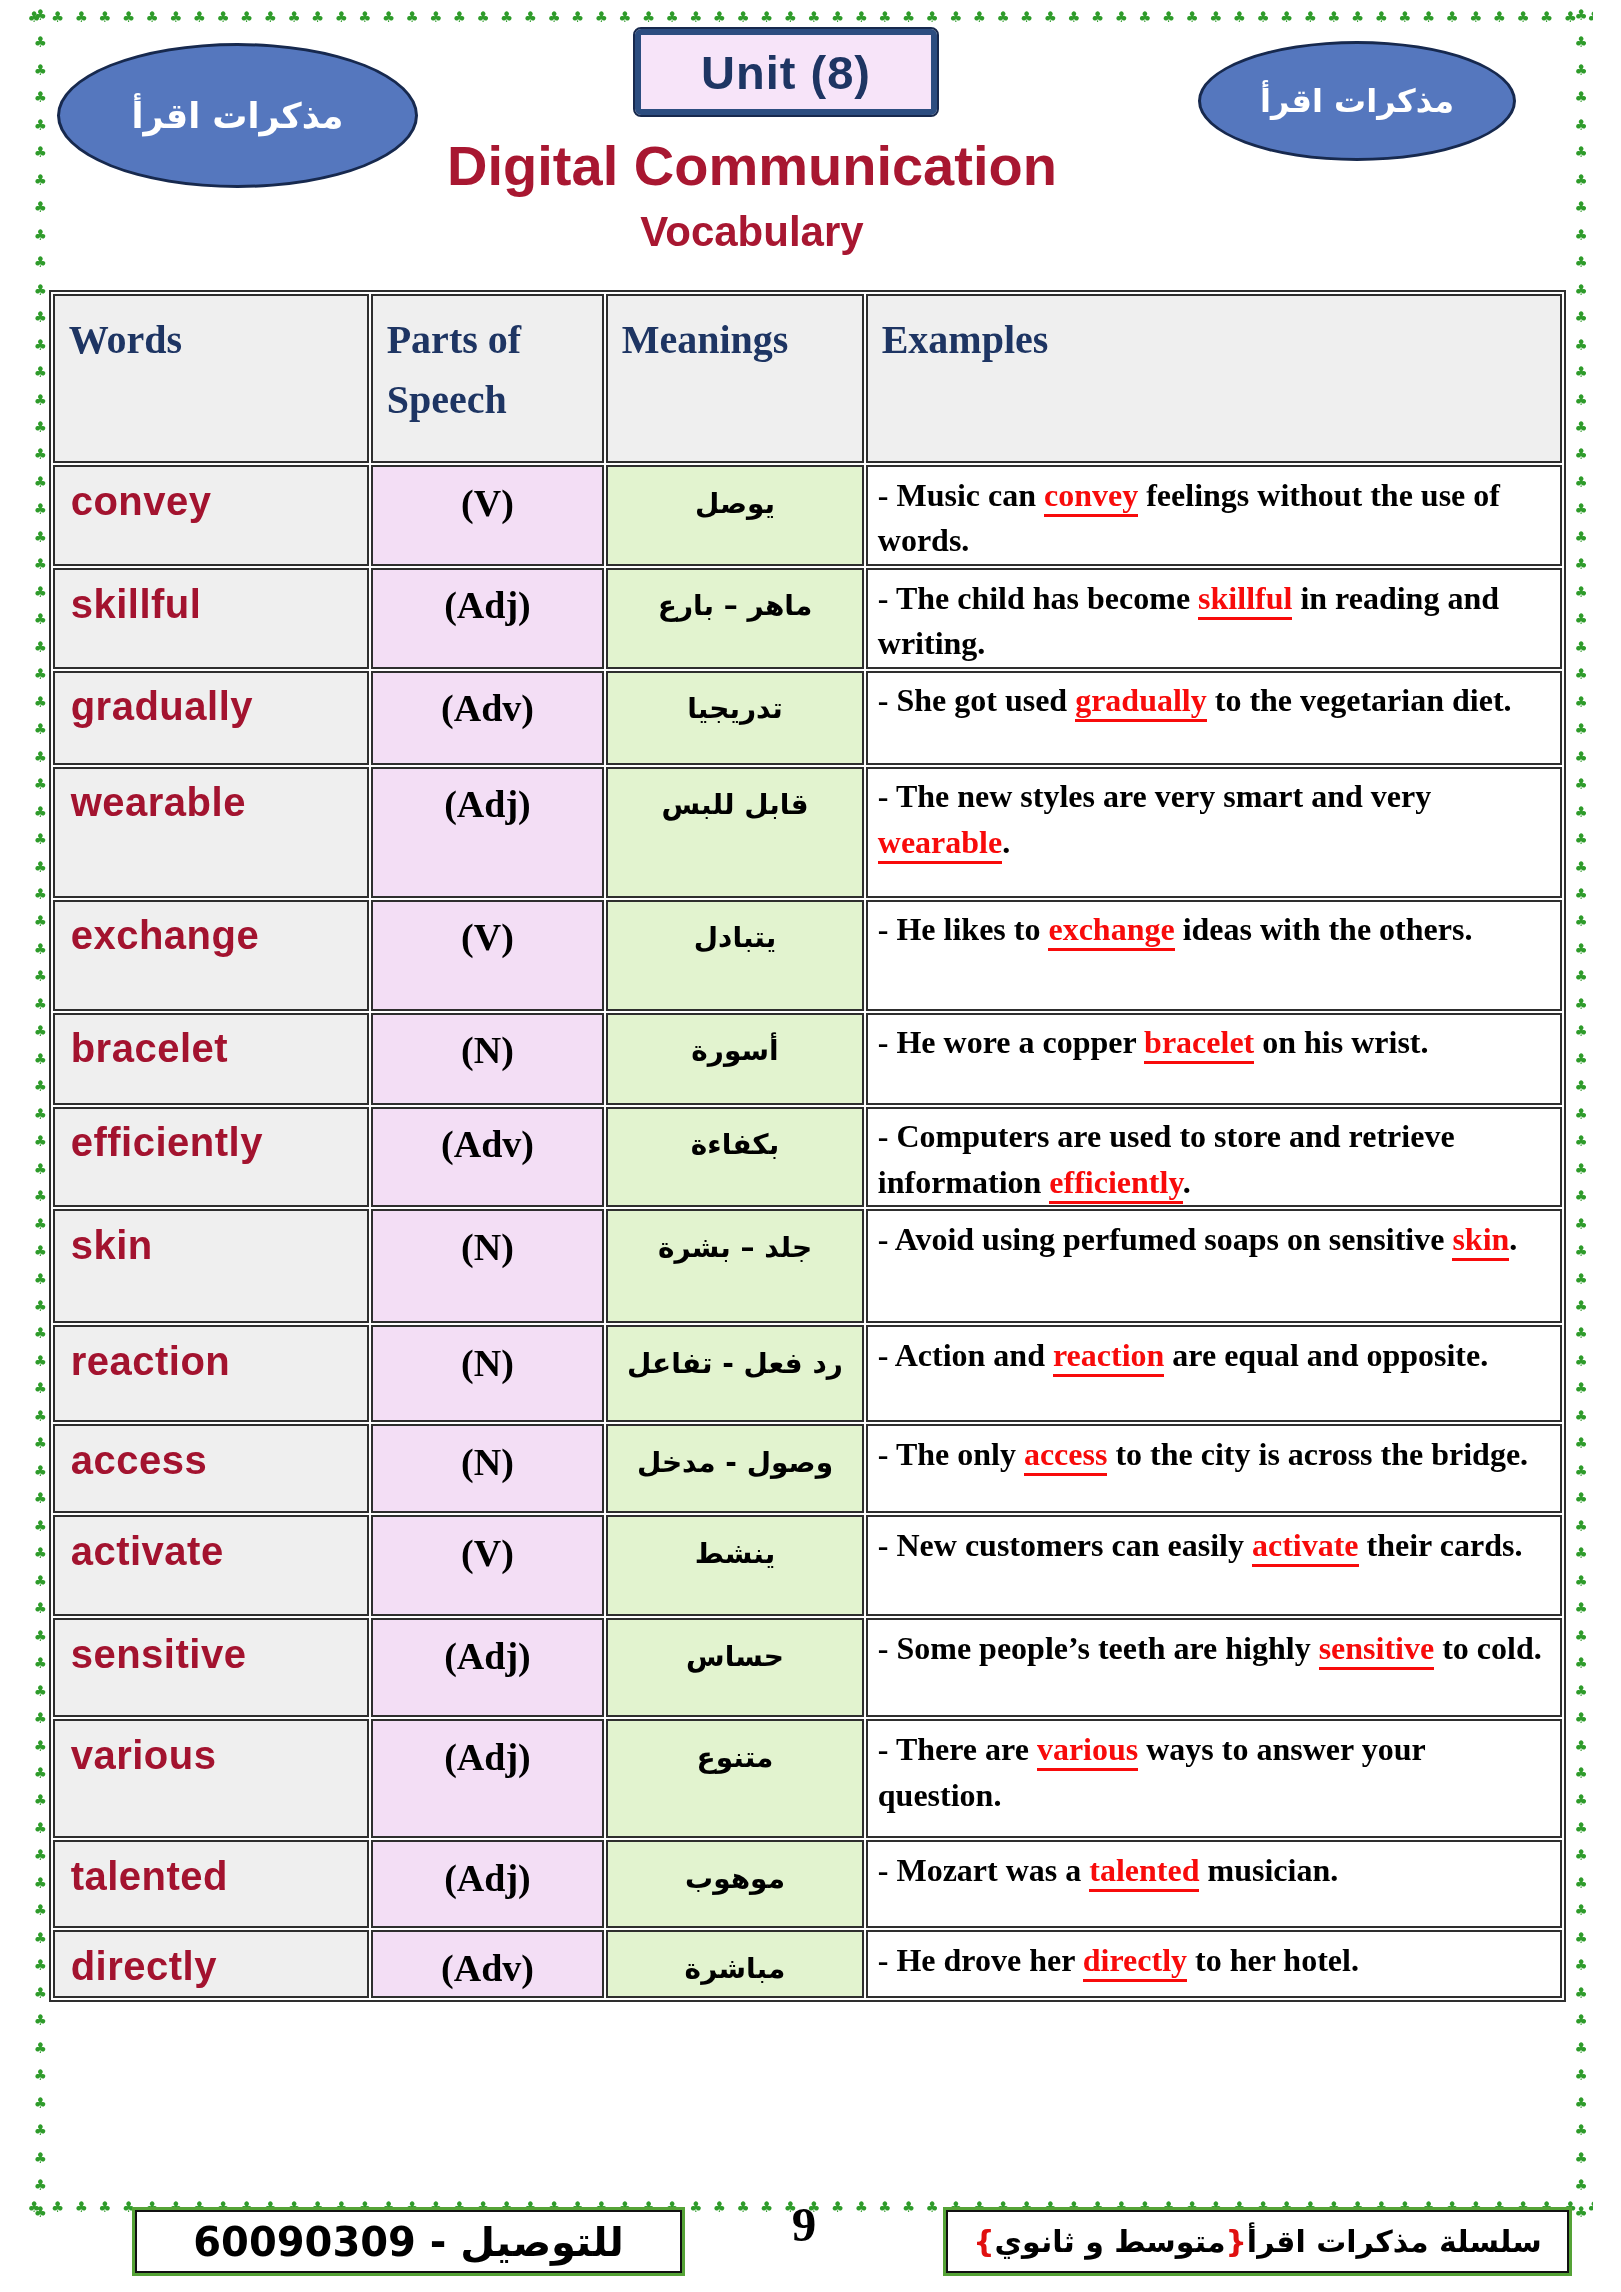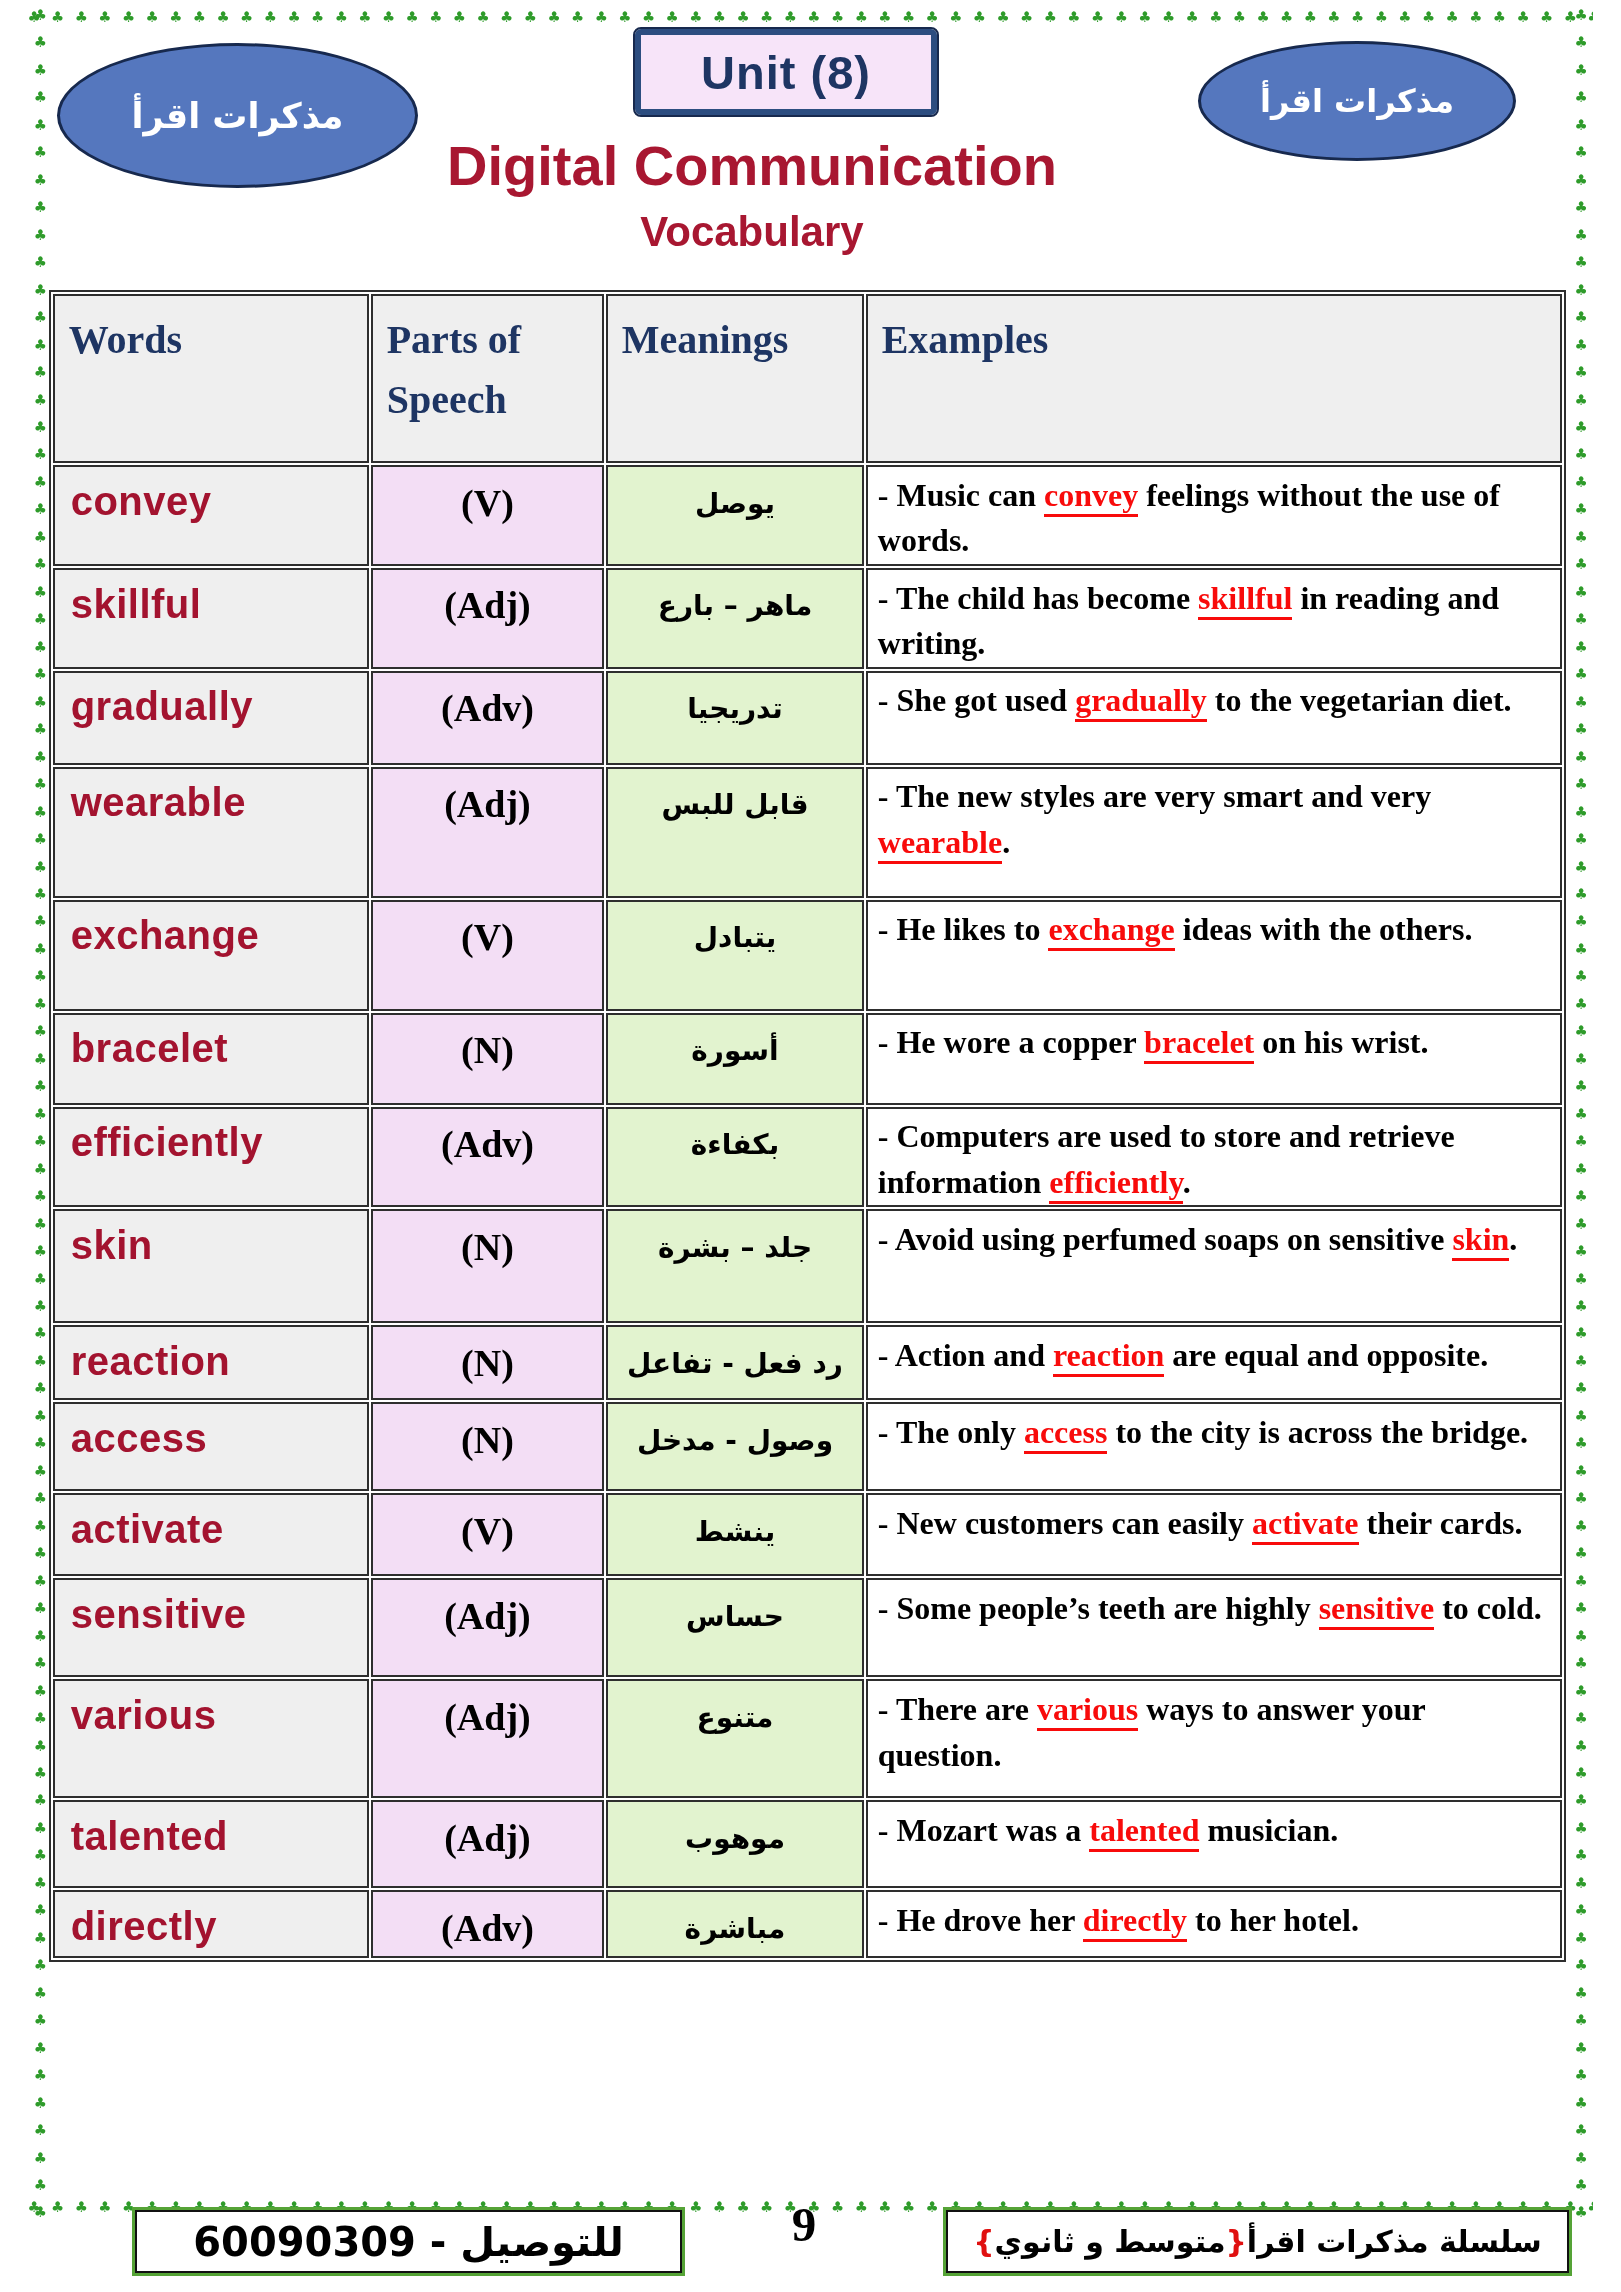--- a/index.html
+++ b/index.html
@@ -159,33 +159,33 @@
           <td class="col-pos">(Adv)</td>
           <td class="col-meaning">بكفاءة</td>
           <td class="col-example"><span>- Computers are used to store and retrieve information </span><span class="kw">efficiently</span><span>.</span></td>
         </tr>
         <tr style="height: 114px;">
           <td class="col-word">skin</td>
           <td class="col-pos">(N)</td>
           <td class="col-meaning">جلد – بشرة</td>
           <td class="col-example"><span>- Avoid using perfumed soaps on sensitive </span><span class="kw">skin</span><span>.</span></td>
         </tr>
-        <tr style="height: 75px;">
+        <tr style="height: 97px;">
           <td class="col-word">reaction</td>
           <td class="col-pos">(N)</td>
           <td class="col-meaning">رد فعل - تفاعل</td>
           <td class="col-example"><span>- Action and </span><span class="kw">reaction</span><span> are equal and opposite.</span></td>
         </tr>
         <tr style="height: 89px; padding-left: 24px;">
           <td class="col-word">access</td>
           <td class="col-pos">(N)</td>
           <td class="col-meaning">وصول - مدخل</td>
           <td class="col-example"><span>- The only </span><span class="kw">access</span><span> to the city is across the bridge.</span></td>
         </tr>
-        <tr style="height: 83px;">
+        <tr style="height: 101px;">
           <td class="col-word">activate</td>
           <td class="col-pos">(V)</td>
           <td class="col-meaning">ينشط</td>
           <td class="col-example"><span>- New customers can easily </span><span class="kw">activate</span><span> their cards.</span></td>
         </tr>
         <tr style="height: 99px; margin-top: 30px;">
           <td class="col-word">sensitive</td>
           <td class="col-pos">(Adj)</td>
           <td class="col-meaning">حساس</td>
           <td class="col-example"><span>- Some people’s teeth are highly </span><span class="kw">sensitive</span><span> to cold.</span></td>

